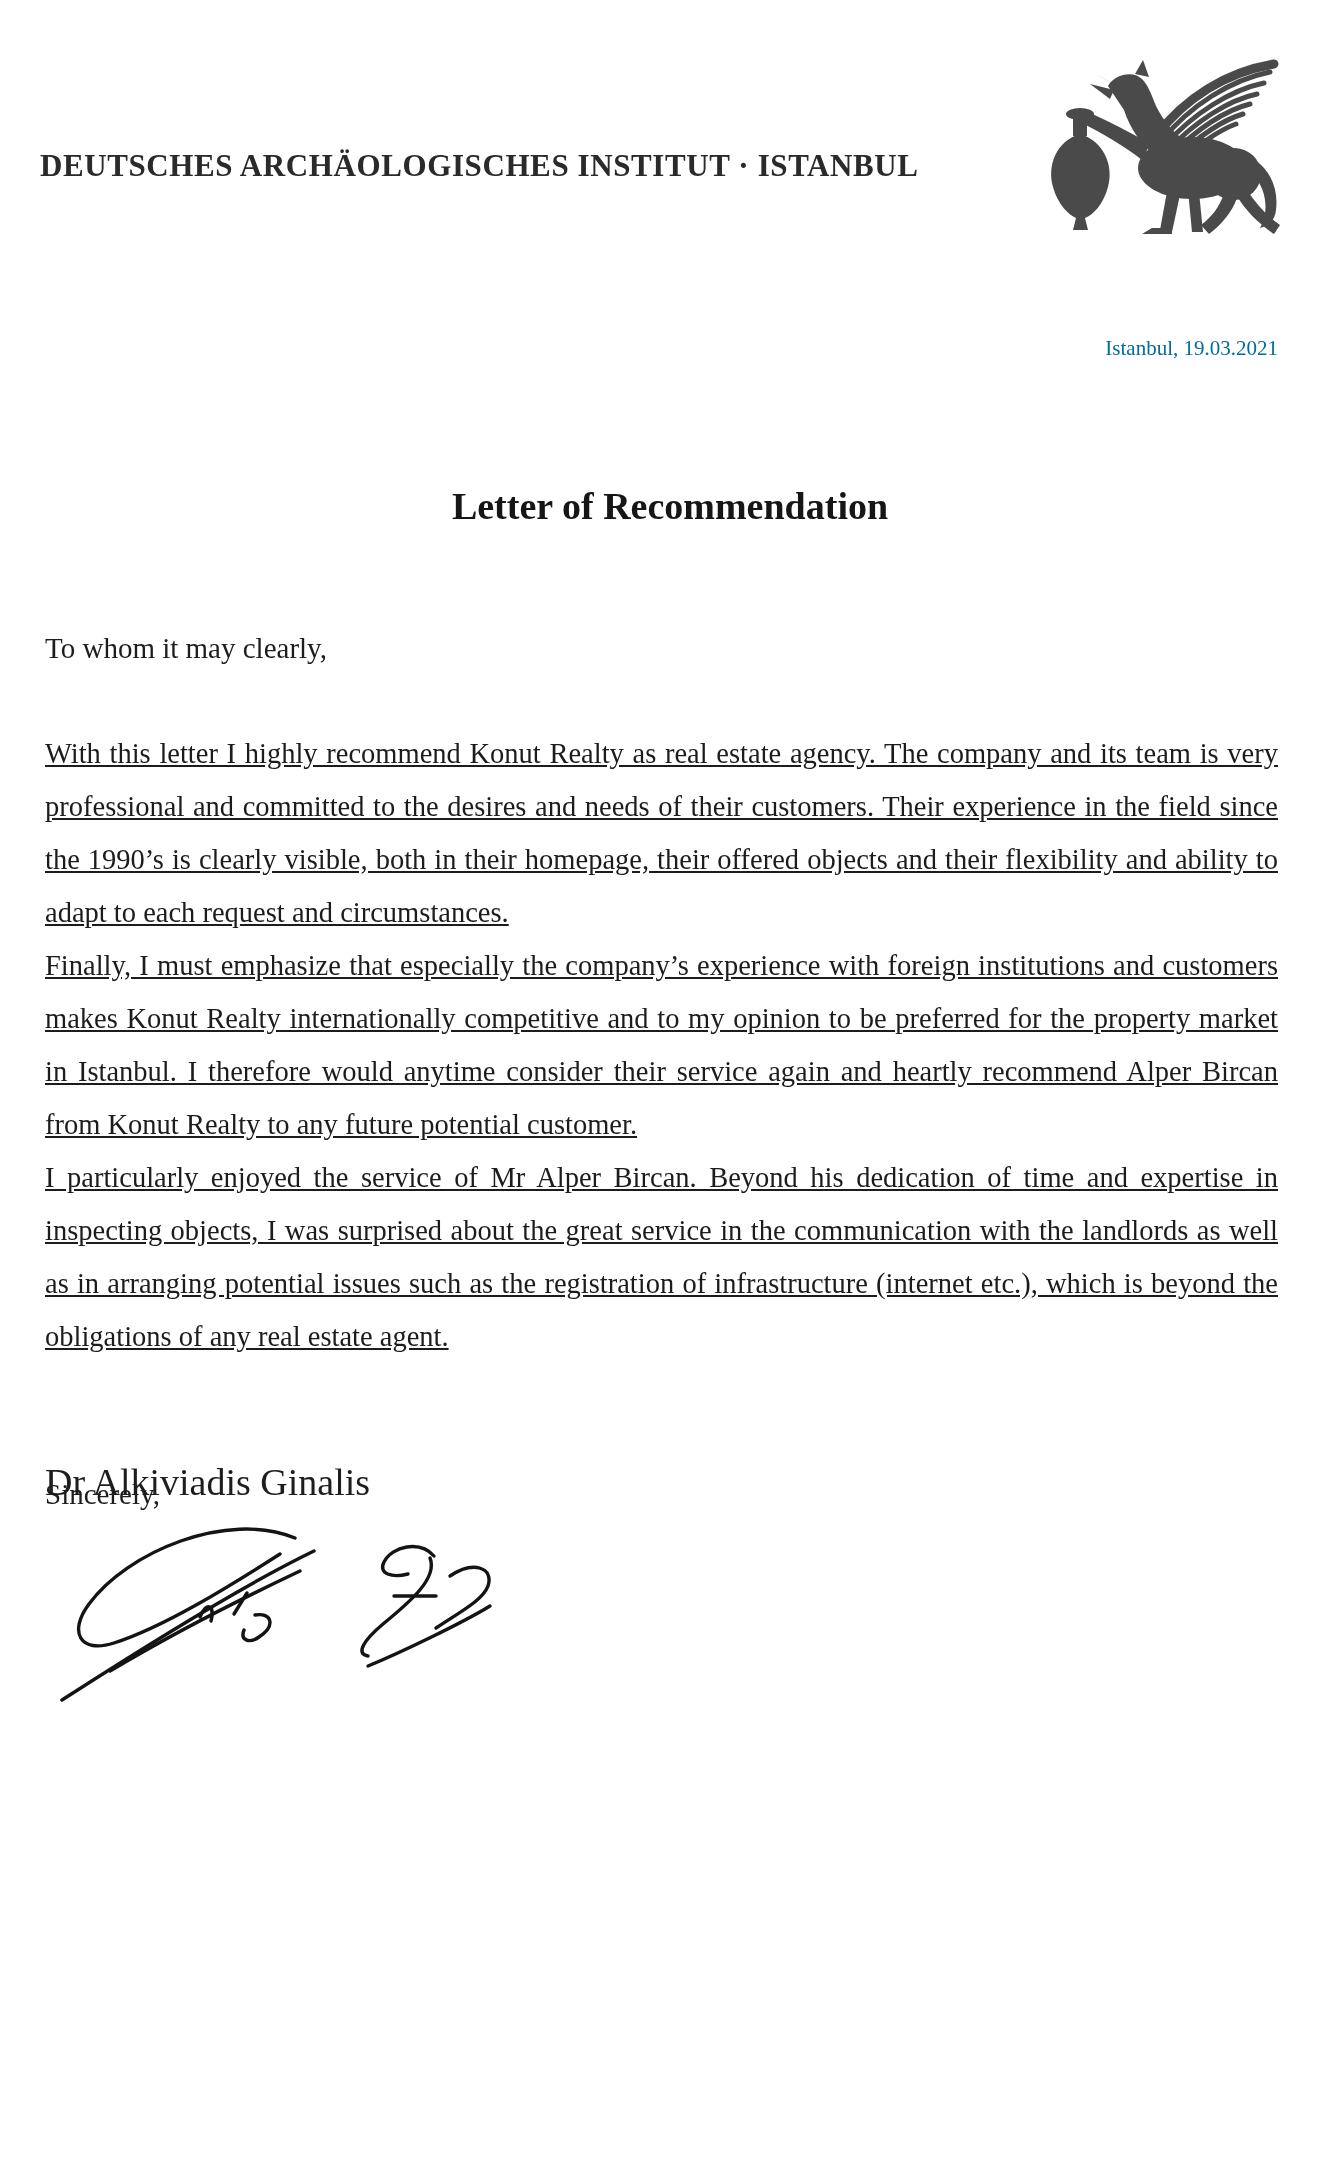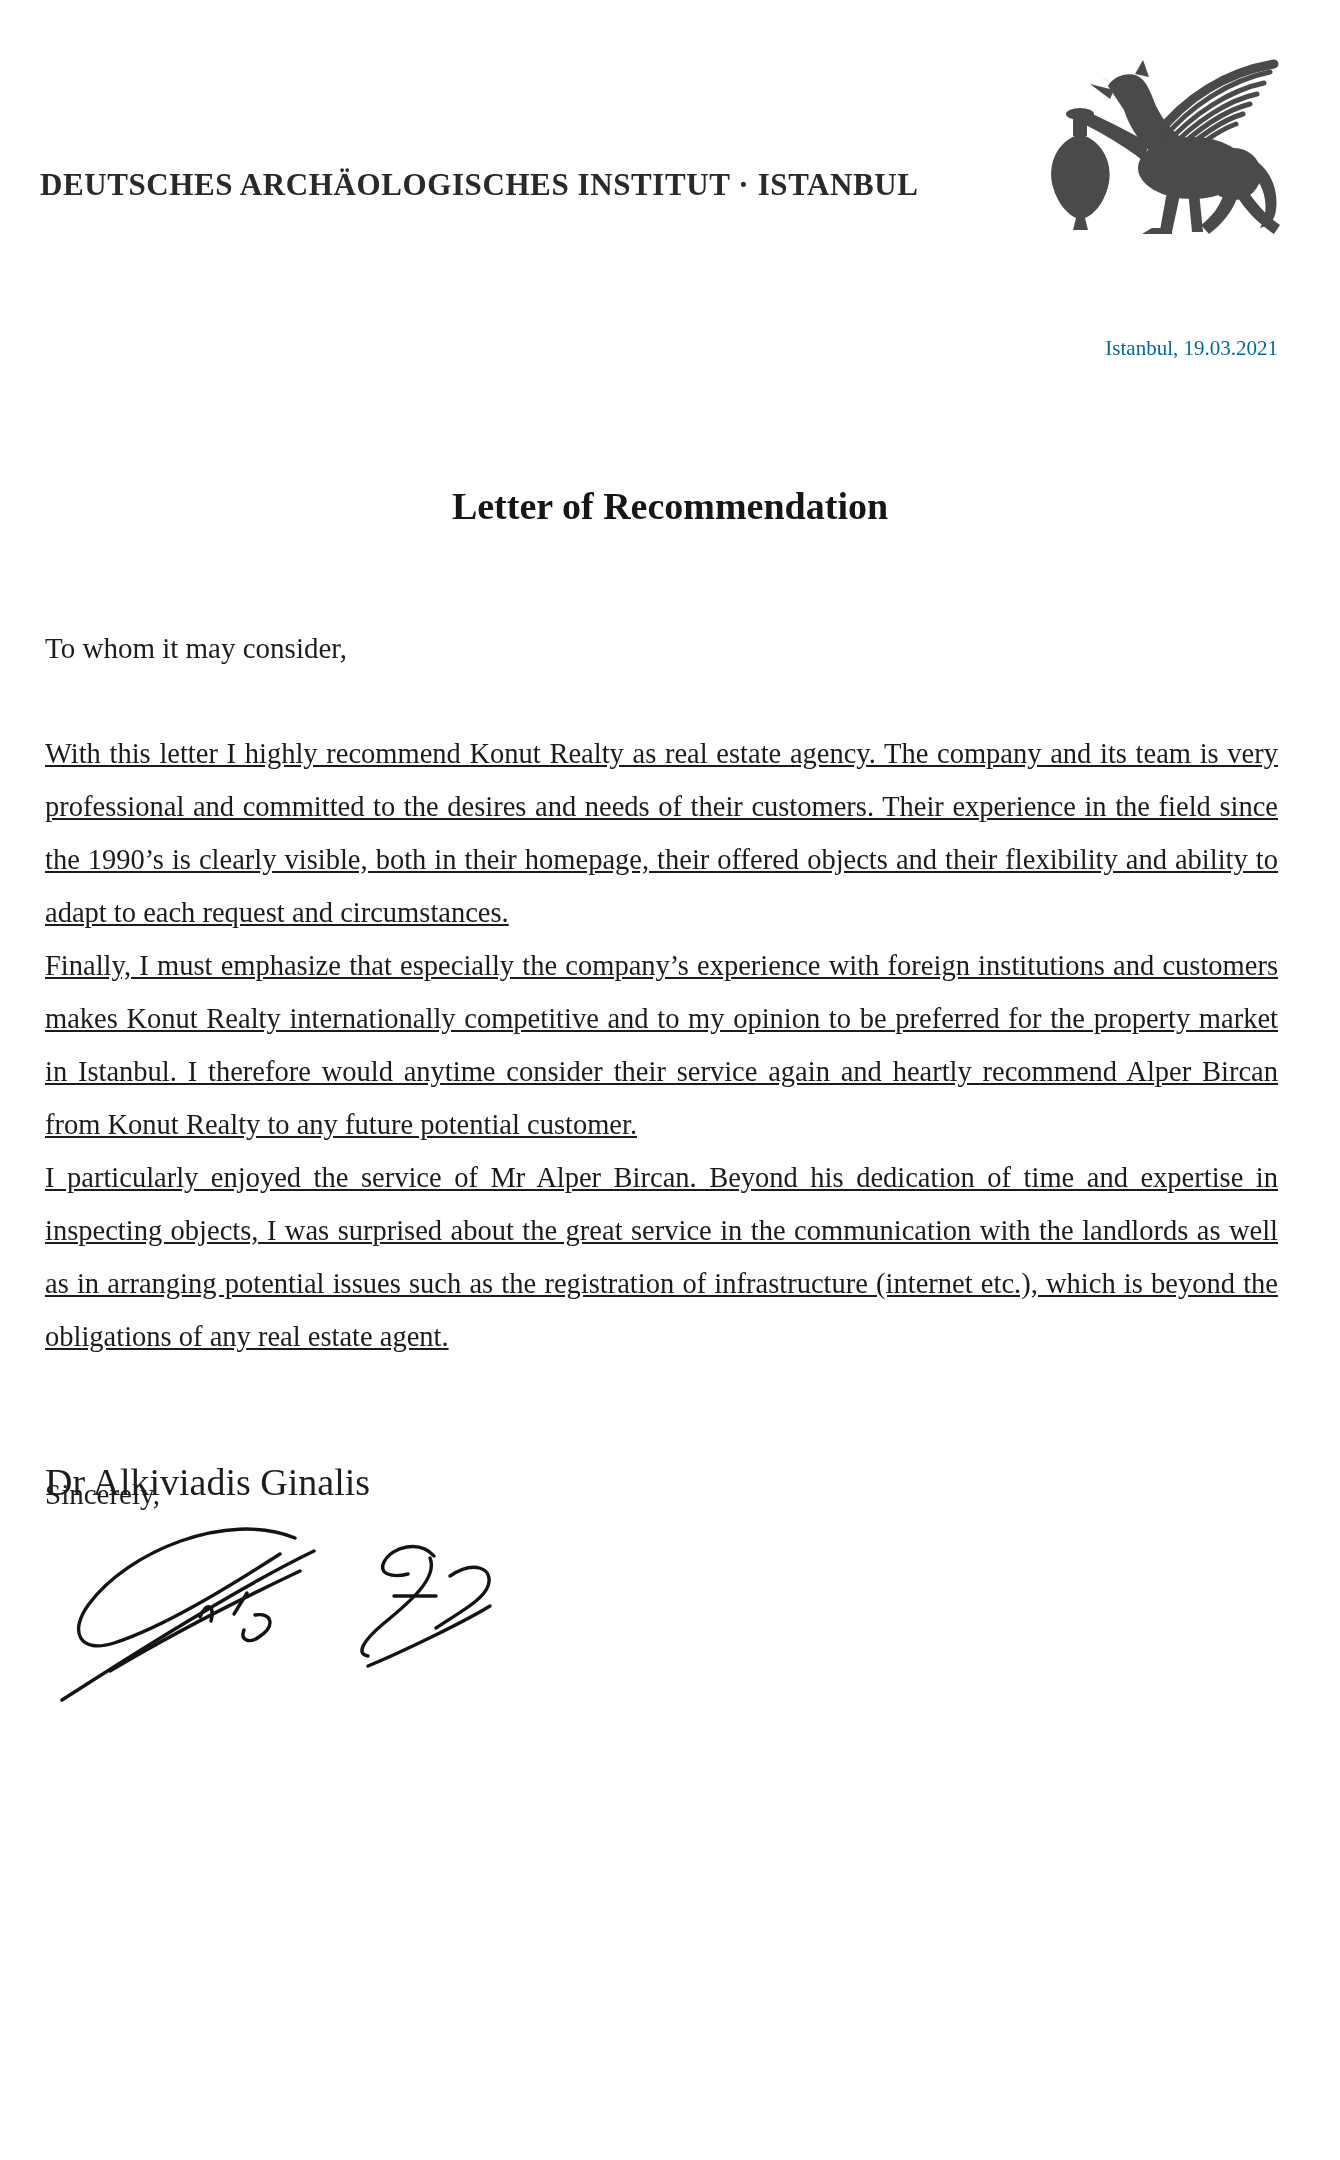--- a/index.html
+++ b/index.html
@@ -8,21 +8,21 @@
     width:1340px;height:2160px;
     margin:0 auto;
     background:#ffffff;
     font-family:"Liberation Serif","DejaVu Serif",serif;
     color:#1d1d1d;
     overflow:hidden;
   }
   .letterhead{position:absolute;left:40px;top:148px;}
   .lh1{
     font-size:31px;font-weight:bold;letter-spacing:0.6px;
-    color:#2a2a2a;white-space:nowrap;margin-top:19px;
+    color:#2a2a2a;white-space:nowrap;
   }
   .lh2{
     font-size:28px;font-weight:normal;letter-spacing:2.6px;
     color:#3e3e3e;white-space:nowrap;margin-top:6px;
   }
   .logo{position:absolute;left:1042px;top:44px;width:240px;height:200px;}
   .logo svg{width:100%;height:100%;}
   .date{
     position:absolute;right:62px;top:336px;
     font-size:21px;color:#0369a1;
@@ -94,21 +94,21 @@
         <path d="M131 116 C 155 94, 180 76, 201 70" stroke-width="5"></path>
         <path d="M133 121 C 156 101, 177 86, 194 80" stroke-width="5"></path>
       </g>
     </svg>
   </div>
 
   <div class="date">Istanbul, 19.03.2021</div>
 
   <div class="title">Letter of Recommendation</div>
 
-  <div class="salutation">To whom it may consider,</div>
+  <div class="salutation">To whom it may clearly,</div>
 
   <div class="bodytext">
     <p>With this letter I highly recommend Konut Realty as real estate agency. The company and its team is very professional and committed to the desires and needs of their customers. Their experience in the field since the 1990’s is clearly visible, both in their homepage, their offered objects and their flexibility and ability to adapt to each request and circumstances.</p>
     <p>Finally, I must emphasize that especially the company’s experience with foreign institutions and customers makes Konut Realty internationally competitive and to my opinion to be preferred for the property market in Istanbul. I therefore would anytime consider their service again and heartly recommend Alper Bircan from Konut Realty to any future potential customer.</p>
     <p>I particularly enjoyed the service of Mr Alper Bircan. Beyond his dedication of time and expertise in inspecting objects, I was surprised about the great service in the communication with the landlords as well as in arranging potential issues such as the registration of infrastructure (internet etc.), which is beyond the obligations of any real estate agent.</p>
   </div>
 
   <div class="closing">Sincerely,</div>
   <div class="signer">Dr Alkiviadis Ginalis</div>
 

